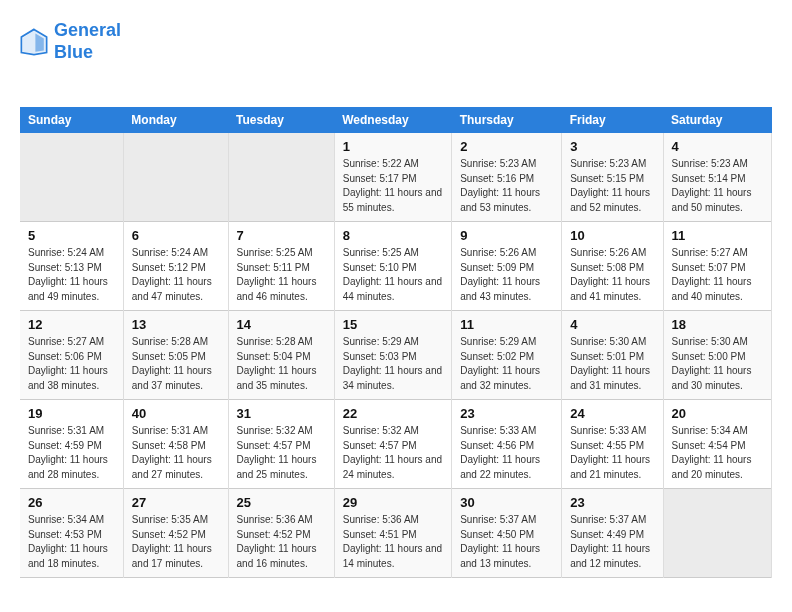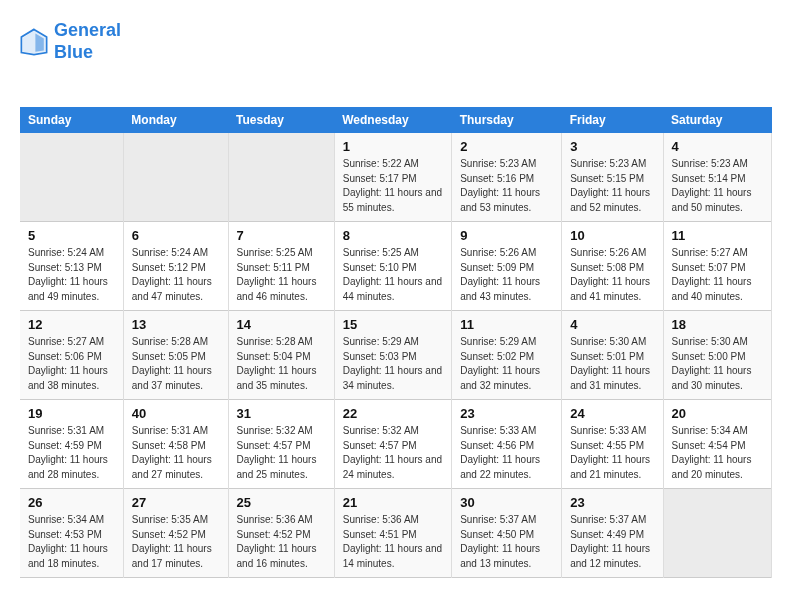--- a/index.html
+++ b/index.html
@@ -248,21 +248,21 @@
         </td>
         <td>
           <div class="day-num">27</div>
           <div class="day-info">Sunrise: 5:35 AM<br>Sunset: 4:52 PM<br>Daylight: 11 hours and 17 minutes.</div>
         </td>
         <td>
           <div class="day-num">25</div>
           <div class="day-info">Sunrise: 5:36 AM<br>Sunset: 4:52 PM<br>Daylight: 11 hours and 16 minutes.</div>
         </td>
         <td>
-          <div class="day-num">21</div>
+          <div class="day-num">29</div>
           <div class="day-info">Sunrise: 5:36 AM<br>Sunset: 4:51 PM<br>Daylight: 11 hours and 14 minutes.</div>
         </td>
         <td>
           <div class="day-num">30</div>
           <div class="day-info">Sunrise: 5:37 AM<br>Sunset: 4:50 PM<br>Daylight: 11 hours and 13 minutes.</div>
         </td>
         <td>
           <div class="day-num">23</div>
           <div class="day-info">Sunrise: 5:37 AM<br>Sunset: 4:49 PM<br>Daylight: 11 hours and 12 minutes.</div>
         </td>

